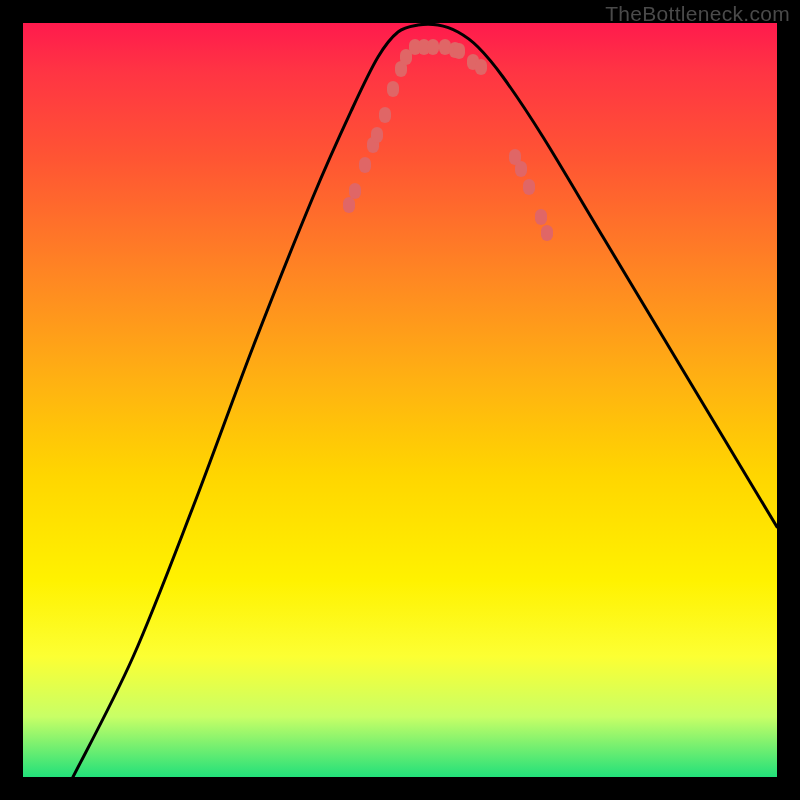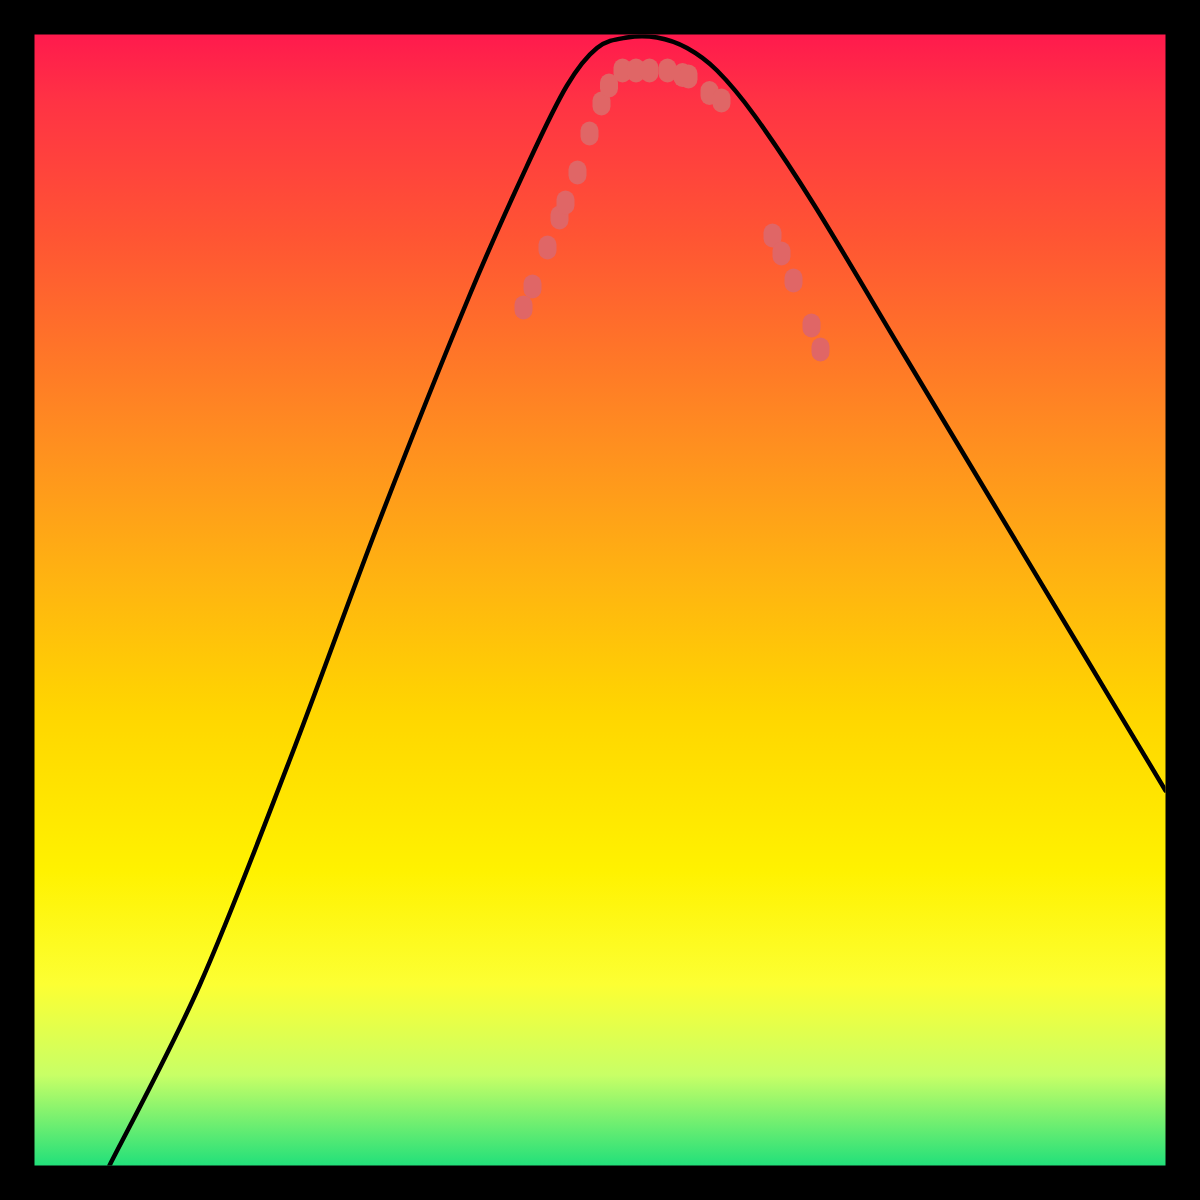--- a/index.html
+++ b/index.html
@@ -80,13 +80,14 @@
           <rect x="444" y="31" width="12" height="16" rx="6" ry="6" fill="#e06666"></rect>
           <rect x="452" y="36" width="12" height="16" rx="6" ry="6" fill="#e06666"></rect>
           <rect x="486" y="126" width="12" height="16" rx="6" ry="6" fill="#e06666"></rect>
           <rect x="492" y="138" width="12" height="16" rx="6" ry="6" fill="#e06666"></rect>
           <rect x="500" y="156" width="12" height="16" rx="6" ry="6" fill="#e06666"></rect>
           <rect x="512" y="186" width="12" height="16" rx="6" ry="6" fill="#e06666"></rect>
           <rect x="518" y="202" width="12" height="16" rx="6" ry="6" fill="#e06666"></rect>
         </g>
     </svg>
   </div>
+  <div class="watermark">TheBottleneck.com</div>
 </div>
 
 </body></html>

